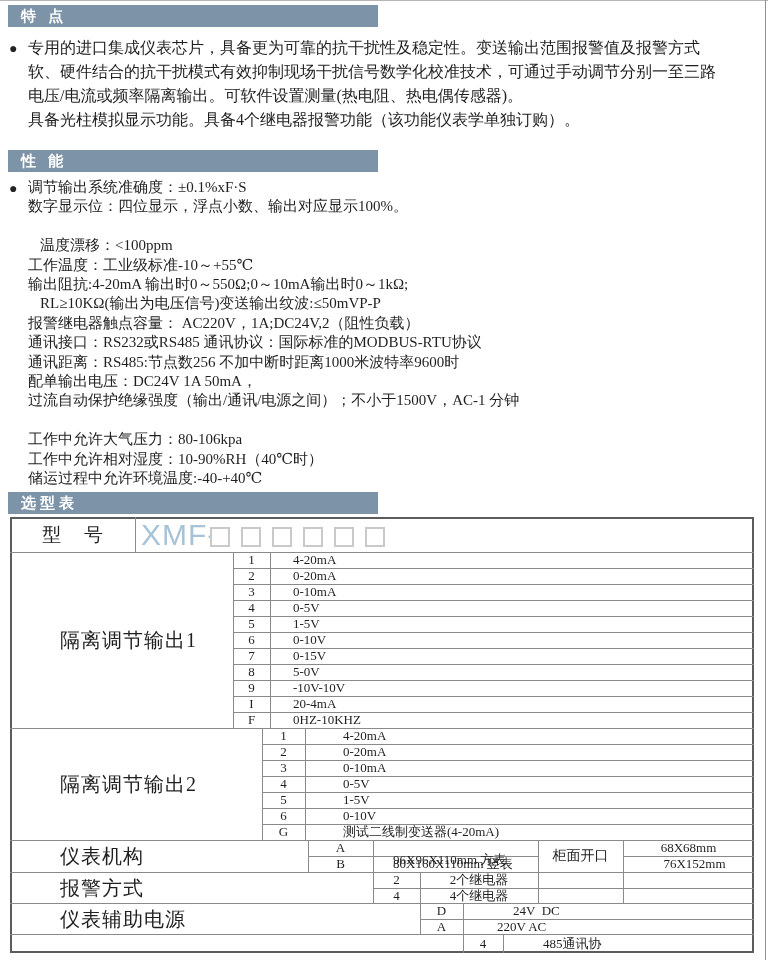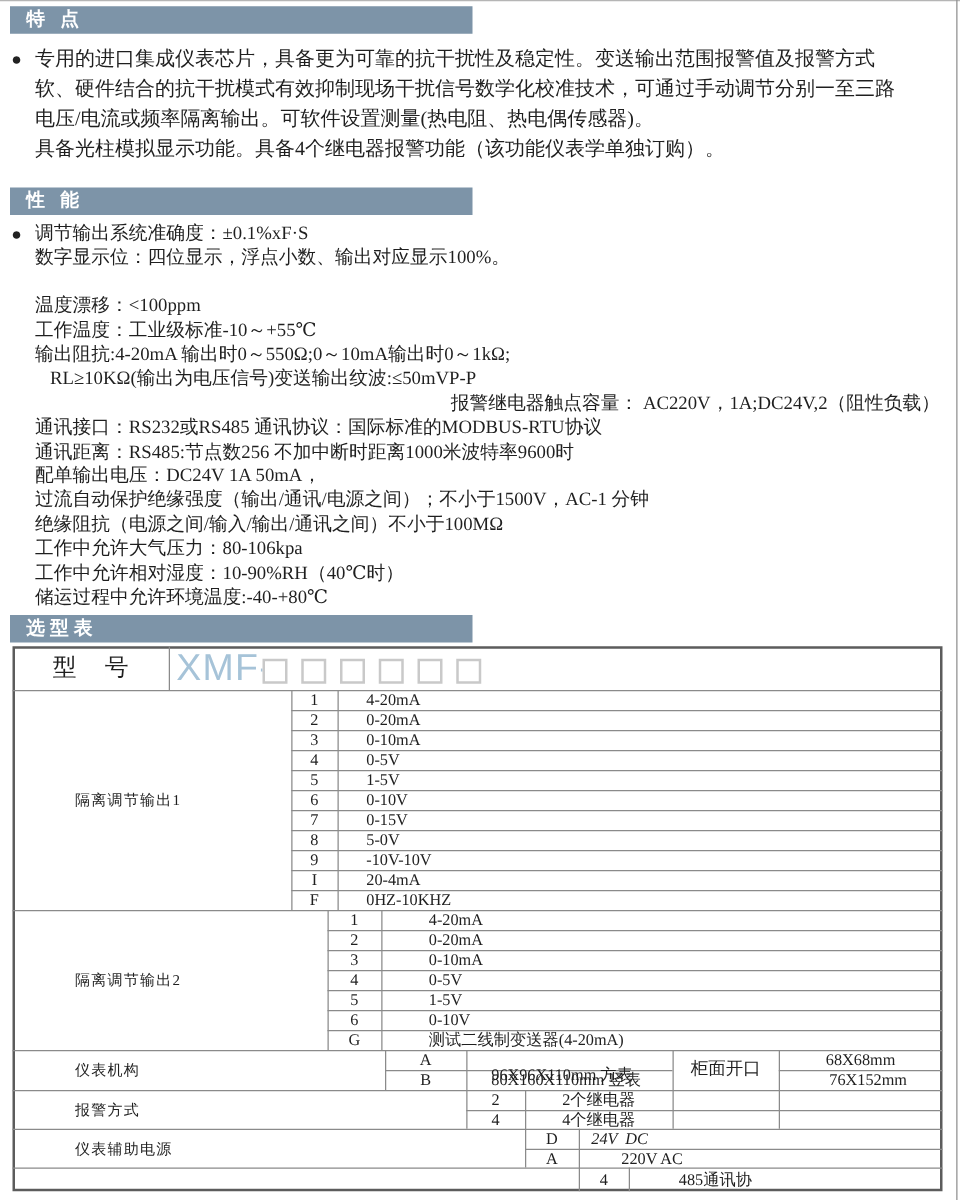--- a/index.html
+++ b/index.html
@@ -12,21 +12,21 @@
   
   .bullet{position:absolute;left:9px;font-size:14px;color:#222;}
   .fline{position:absolute;left:28px;width:720px;height:24px;line-height:24px;font-size:16px;white-space:nowrap;}
   .pline{position:absolute;left:28px;width:724px;height:19px;line-height:19px;font-size:15px;white-space:nowrap;}
   .pline.ind{left:40px;}
   
   .tborder{position:absolute;left:10px;top:517px;width:744px;height:436px;border:2px solid #5c5c5c;box-sizing:border-box;}
   .ln{position:absolute;background:#8a8a8a;}
   .cell{position:absolute;font-size:13px;white-space:nowrap;}
   .code{text-align:center;}
-  .glabel{position:absolute;left:60px;font-size:12px;letter-spacing:1px;white-space:nowrap;}
+  .glabel{position:absolute;left:60px;font-size:20px;letter-spacing:1px;white-space:nowrap;}
   .modelbox{position:absolute;top:527px;width:20px;height:20px;border:2px solid #c9c9c9;box-sizing:border-box;background:#fff;}
   .pageline-right{position:absolute;left:765px;top:0;width:1px;height:960px;background:#8f8f8f;}
   .pageline-top{position:absolute;left:0;top:0;width:768px;height:1px;background:#b5b5b5;}
 </style>
 </head>
 <body>
 
 <div id="page">
 
   <div class="pageline-top"></div>
@@ -36,33 +36,32 @@
   <div class="bullet" style="top:41px;">●</div>
   <div class="fline" style="top:36px;">专用的进口集成仪表芯片，具备更为可靠的抗干扰性及稳定性。变送输出范围报警值及报警方式</div>
   <div class="fline" style="top:60px;">软、硬件结合的抗干扰模式有效抑制现场干扰信号数学化校准技术，可通过手动调节分别一至三路</div>
   <div class="fline" style="top:84px;">电压/电流或频率隔离输出。可软件设置测量(热电阻、热电偶传感器)。</div>
   <div class="fline" style="top:108px;">具备光柱模拟显示功能。具备4个继电器报警功能（该功能仪表学单独订购）。</div>
 
   <div class="secbar" style="top:150px;">性 能</div>
   <div class="bullet" style="top:181px;">●</div>
   <div class="pline" style="top:178px;">调节输出系统准确度：±0.1%xF·S</div>
   <div class="pline" style="top:197px;">数字显示位：四位显示，浮点小数、输出对应显示100%。</div>
-  <div class="pline" style="top:236px;">温度漂移：&lt;100ppm</div>
+  <div class="pline" style="top:236px;margin-left:12px;">温度漂移：&lt;100ppm</div>
   <div class="pline" style="top:256px;">工作温度：工业级标准-10～+55℃</div>
   <div class="pline" style="top:275px;">输出阻抗:4-20mA 输出时0～550Ω;0～10mA输出时0～1kΩ;</div>
   <div class="pline ind" style="top:294px;">RL≥10KΩ(输出为电压信号)变送输出纹波:≤50mVP-P</div>
-  <div class="pline" style="top:314px;text-align:right;">报警继电器触点容量： AC220V，1A;DC24V,2（阻性负载）</div>
+  <div class="pline" style="top:314px;">报警继电器触点容量： AC220V，1A;DC24V,2（阻性负载）</div>
   <div class="pline" style="top:333px;">通讯接口：RS232或RS485 通讯协议：国际标准的MODBUS-RTU协议</div>
   <div class="pline" style="top:353px;">通讯距离：RS485:节点数256  不加中断时距离1000米波特率9600时</div>
   <div class="pline" style="top:372px;">配单输出电压：DC24V 1A 50mA，</div>
   <div class="pline" style="top:391px;">过流自动保护绝缘强度（输出/通讯/电源之间）；不小于1500V，AC-1 分钟</div>
-  <div class="pline" style="top:411px;">绝缘阻抗（电源之间/输入/输出/通讯之间）不小于100MΩ</div>
   <div class="pline" style="top:430px;">工作中允许大气压力：80-106kpa</div>
   <div class="pline" style="top:450px;">工作中允许相对湿度：10-90%RH（40℃时）</div>
-  <div class="pline" style="top:469px;">储运过程中允许环境温度:-40-+80℃</div>
+  <div class="pline" style="top:469px;">储运过程中允许环境温度:-40-+40℃</div>
 
   <div class="secbar" style="top:492px;">选型表</div>
 
   <div class="tborder"></div>
 
   <div class="ln" style="left:10px;top:552px;width:744px;height:1px;"></div>
   <div class="ln" style="left:10px;top:728px;width:744px;height:1px;"></div>
   <div class="ln" style="left:10px;top:840px;width:744px;height:1px;"></div>
   <div class="ln" style="left:10px;top:872px;width:744px;height:1px;"></div>
   <div class="ln" style="left:10px;top:903px;width:744px;height:1px;"></div>
@@ -164,20 +163,20 @@
   <div class="cell" style="left:393px;top:856px;height:16px;line-height:16px;">80X160X110mm 竖表</div>
   <div class="cell code" style="left:623px;top:856px;width:143px;height:16px;line-height:16px;">76X152mm</div>
   <div class="cell code" style="left:538px;top:840px;width:85px;height:32px;line-height:32px;font-size:14px;">柜面开口</div>
 
   <div class="cell code" style="left:373px;top:872px;width:47px;height:16px;line-height:16px;">2</div>
   <div class="cell code" style="left:420px;top:872px;width:118px;height:16px;line-height:16px;">2个继电器</div>
   <div class="cell code" style="left:373px;top:888px;width:47px;height:15px;line-height:15px;">4</div>
   <div class="cell code" style="left:420px;top:888px;width:118px;height:15px;line-height:15px;">4个继电器</div>
 
   <div class="cell code" style="left:420px;top:903px;width:43px;height:16px;line-height:16px;">D</div>
-  <div class="cell" style="left:473px;top:903px;height:16px;line-height:16px;white-space:pre;font-style:italic;">24V  DC</div>
+  <div class="cell" style="left:513px;top:903px;height:16px;line-height:16px;white-space:pre;">24V  DC</div>
   <div class="cell code" style="left:420px;top:919px;width:43px;height:15px;line-height:15px;">A</div>
   <div class="cell" style="left:497px;top:919px;height:15px;line-height:15px;">220V AC</div>
 
   <div class="cell code" style="left:463px;top:934px;width:40px;height:19px;line-height:19px;">4</div>
   <div class="cell" style="left:543px;top:934px;height:19px;line-height:19px;">485通讯协</div>
 
 </div>
 
 </body></html>

